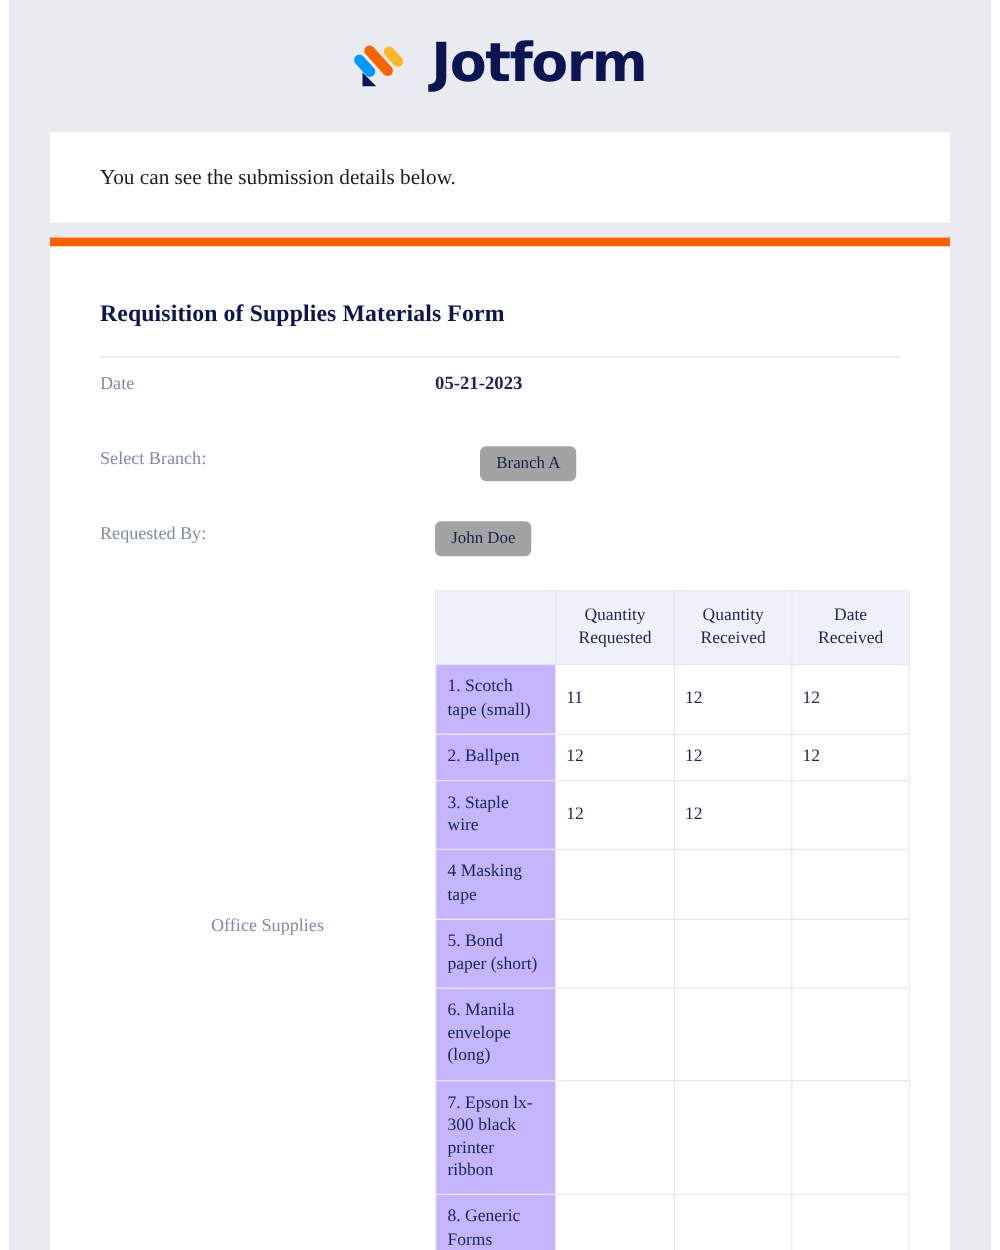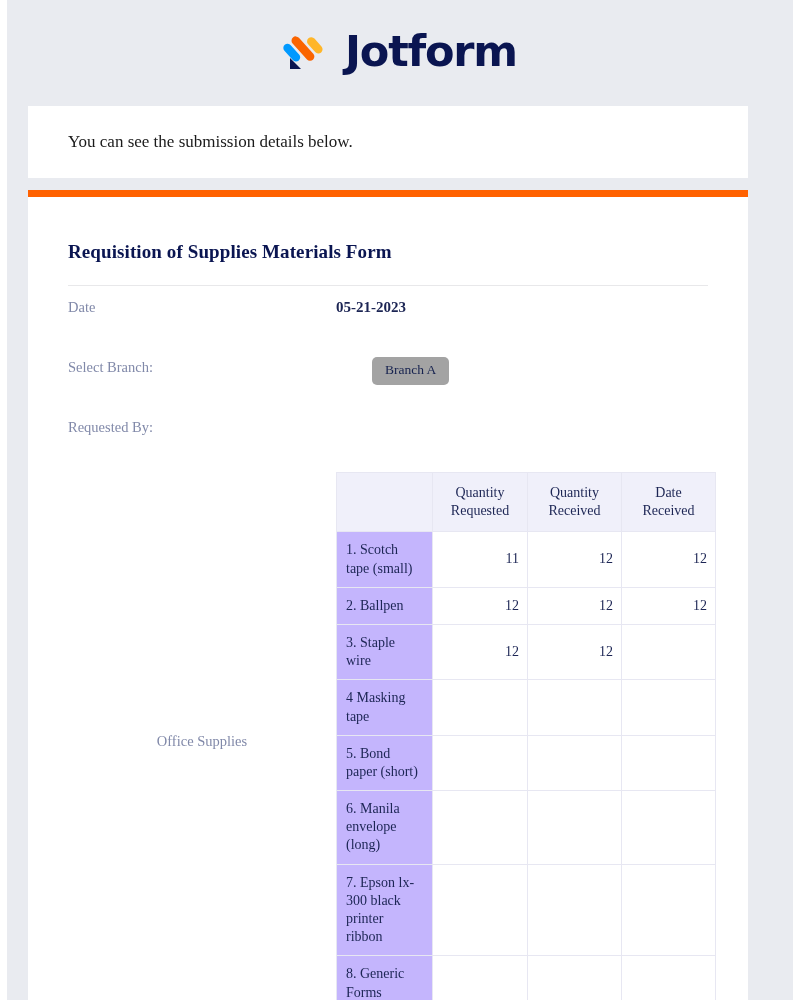--- a/index.html
+++ b/index.html
@@ -58,21 +58,21 @@
     font-size: 43px;
     font-weight: bold;
     color: #0a1551;
     letter-spacing: -1.2px;
     line-height: 1;
   }
 
   
   .card {
     position: absolute;
-    left: 28px;
+    left: 40px;
     width: 720px;
     background: #ffffff;
   }
   .card-intro {
     top: 106px;
     height: 72px;
     display: flex;
     align-items: center;
   }
   .intro-text {
@@ -189,21 +189,21 @@
     margin-top: 28px;
   }
   table.supplies thead th.corner { background: #f0f0fa; }
   table.supplies tbody th.rowhead {
     background: #c4b5fd;
     text-align: left;
     color: #1c2554;
     padding: 9px 9px;
   }
   table.supplies tbody td {
-    text-align: right;
+    text-align: left;
     background: #ffffff;
   }
   col.c-item { width: 96px; }
   col.c-qr   { width: 95px; }
   col.c-qrcv { width: 94px; }
   col.c-date { width: 94px; }
 
   
   .footer-row {
     display: flex;
@@ -253,20 +253,23 @@
 
       <div class="field-row row-branch">
         <div class="field-label">Select Branch:</div>
         <div class="field-value">
           <span class="pill">Branch A</span>
         </div>
       </div>
 
       <div class="field-row row-req">
         <div class="field-label">Requested By:</div>
+        <div class="field-value">
+          <span class="pill">John Doe</span>
+        </div>
       </div>
 
       <div class="table-row-block">
         <div class="table-label">Office Supplies</div>
         <div class="table-wrap">
           <table class="supplies">
             <colgroup>
               <col class="c-item">
                 <col class="c-qr">
                 <col class="c-qrcv">

